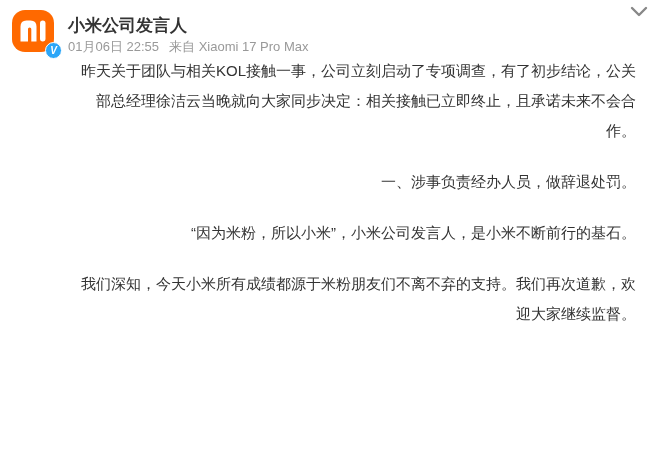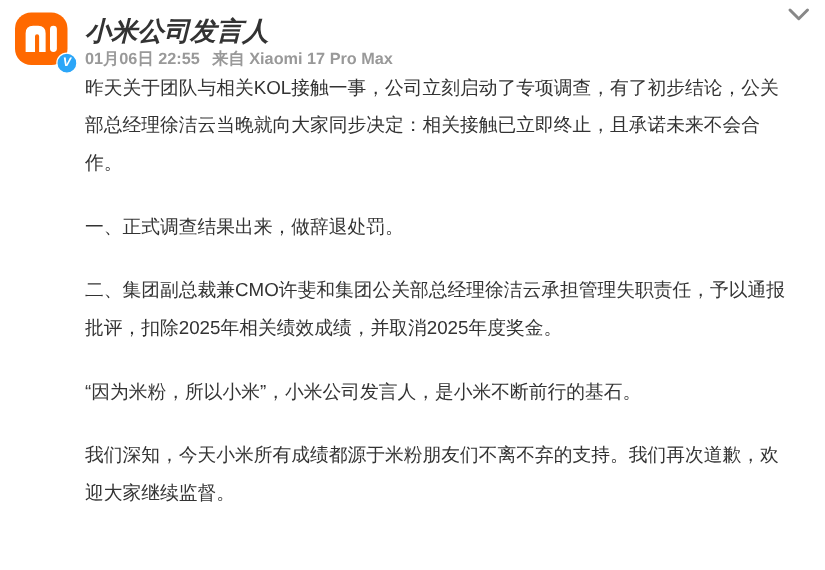--- a/index.html
+++ b/index.html
@@ -26,44 +26,44 @@
     background: #2CA6F8;
     border: 1.5px solid #ffffff;
     border-radius: 50%;
     color: #ffffff;
     font-size: 10px; font-weight: bold; font-style: italic;
     display: flex; align-items: center; justify-content: center;
     line-height: 1;
   }
   .username {
     position: absolute; left: 68px; top: 16px;
-    font-size: 21px; font-weight: bold; color: #333333;
-    line-height: 20px; white-space: nowrap; cursor: pointer; font-style: italic;
+    font-size: 17px; font-weight: bold; color: #333333;
+    line-height: 20px; white-space: nowrap; cursor: pointer;
   }
   .meta {
     position: absolute; left: 68px; top: 39px;
-    font-size: 13px; color: #999999; line-height: 16px; white-space: nowrap; font-weight: bold;
+    font-size: 13px; color: #999999; line-height: 16px; white-space: nowrap;
   }
   .meta .source { margin-left: 10px; cursor: pointer; }
   .menu-btn {
     position: absolute; right: 11px; top: 4px;
     width: 20px; height: 16px;
     display: flex; align-items: center; justify-content: center;
     cursor: pointer; background: none; border: none; padding: 0;
   }
 
   
   .content {
     position: absolute; left: 68px; top: 56px;
     width: 580px;
     font-size: 15px; line-height: 30px;
     color: #333333;
     text-align: left;
   }
-  .content p { margin: 0 12px 21px 0; padding: 0; }
+  .content p { margin: 0 12px 21px 0; padding: 0; text-align: right; }
   .content p:last-child { margin-bottom: 0; }
 </style>
 </head>
 <body>
 
 <div class="post">
 
   <div class="avatar-wrap">
     <div class="avatar">
       <svg width="42" height="42" viewBox="0 0 42 42">
@@ -83,19 +83,18 @@
   </div>
 
   <button class="menu-btn">
     <svg width="18" height="12" viewBox="0 0 18 12">
       <path d="M2 2 L9 9 L16 2" stroke="#888888" stroke-width="2.4" fill="none" stroke-linecap="round" stroke-linejoin="round"></path>
     </svg>
   </button>
 
   <div class="content">
     <p>昨天关于团队与相关KOL接触一事，公司立刻启动了专项调查，有了初步结论，公关部总经理徐洁云当晚就向大家同步决定：相关接触已立即终止，且承诺未来不会合作。</p>
-    <p>一、正式调查结果出来，做辞退处罚。</p>
-    <p>二、集团副总裁兼CMO许斐和集团公关部总经理徐洁云承担管理失职责任，予以通报批评，扣除2025年相关绩效成绩，并取消2025年度奖金。</p>
+    <p>一、涉事负责经办人员，做辞退处罚。</p>
     <p>“因为米粉，所以小米”，小米公司发言人，是小米不断前行的基石。</p>
     <p>我们深知，今天小米所有成绩都源于米粉朋友们不离不弃的支持。我们再次道歉，欢迎大家继续监督。</p>
   </div>
 
 </div>
 
 </body></html>

